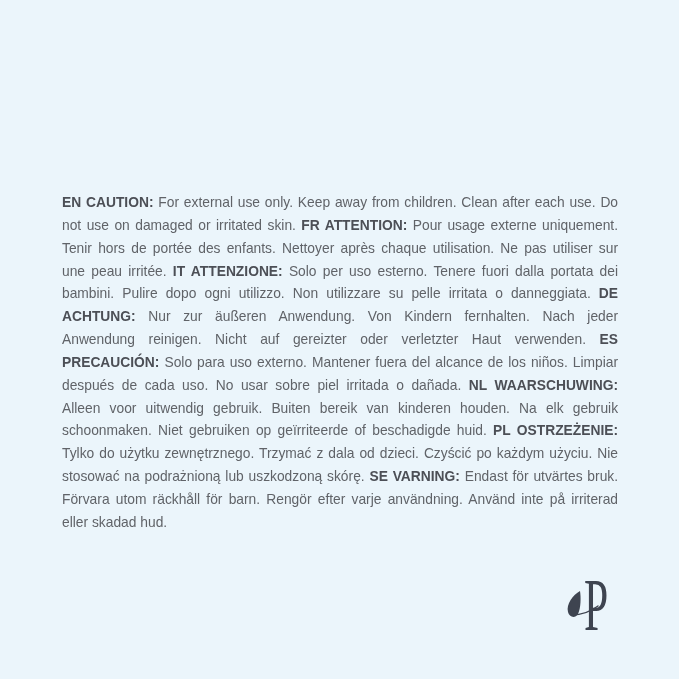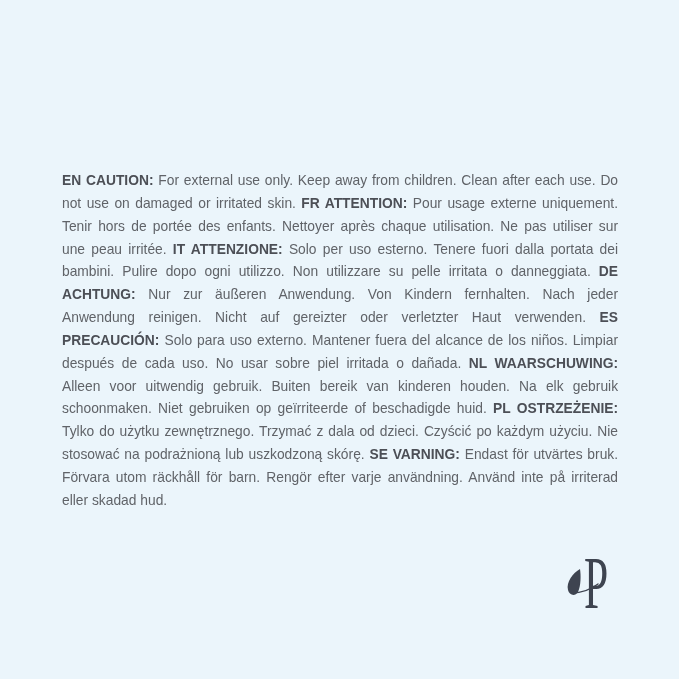--- a/index.html
+++ b/index.html
@@ -10,20 +10,21 @@
     width: 679px;
     height: 679px;
     position: relative;
     overflow: hidden;
     font-family: "Liberation Sans", sans-serif;
     background: #ebf5fb;
   }
   .stage {
     position: absolute;
     inset: 0;
+    margin-top: 22px;
   }
   .label-text {
     position: absolute;
     left: 62px;
     top: 169px;
     width: 604px;                 
     transform: scaleX(0.9206);    
     transform-origin: 0 0;
     font-size: 15px;
     line-height: 22.85px;

